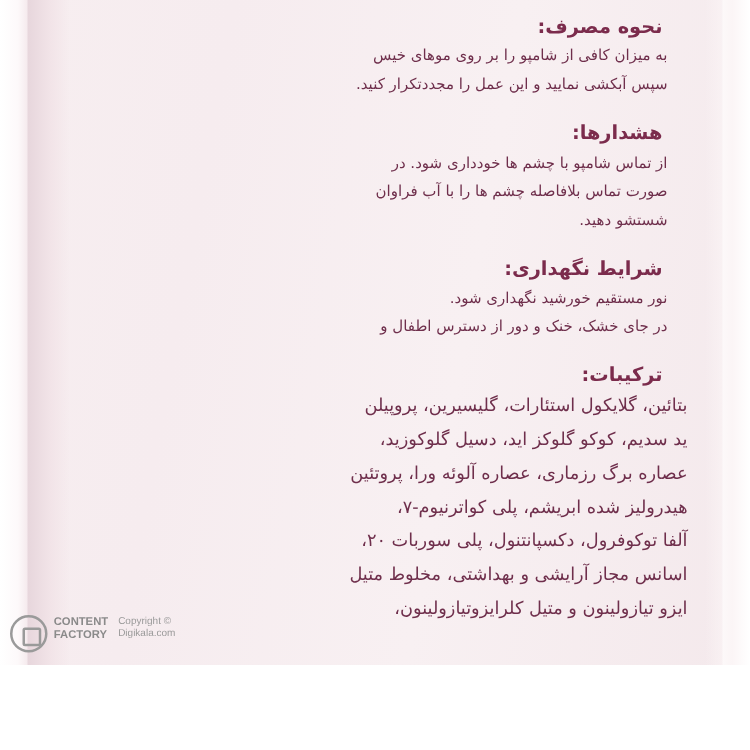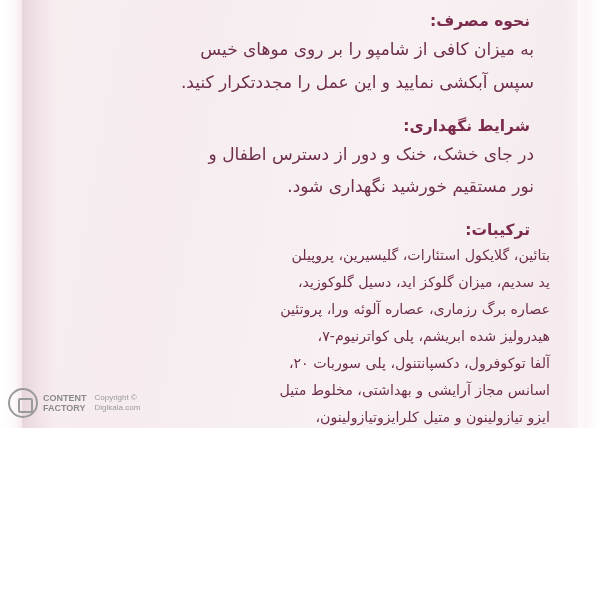--- a/index.html
+++ b/index.html
@@ -10,21 +10,21 @@
     width: 600px;
     height: 600px;
     background: #ffffff;
     font-family: "DejaVu Sans", sans-serif;
     overflow: hidden;
   }
 
   .photo {
     position: relative;
     width: 600px;
-    height: 428px;
+    height: 532px;
     background: #ffffff;
     overflow: hidden;
   }
 
   
   .label-panel {
     position: absolute;
     left: 22px;
     top: 0;
     width: 556px;
@@ -75,40 +75,40 @@
   .sec-title {
     font-weight: bold;
     font-size: 15.5px;
     color: #7b2b4c;
     line-height: 1.5;
     padding-left: 6px;
     padding-right: 30px;
     letter-spacing: 0px;
   }
   .sec-body {
-    font-size: 17px;
+    font-size: 12px;
     line-height: 1.92;
     color: #6f2f4c;
     padding-right: 26px;
     padding-left: 34px;
   }
   .sec-body.wide {
     padding-right: 10px;
     padding-left: 20px;
     line-height: 1.9;
     font-size: 14.2px;
   }
 
   
   .watermark {
     position: absolute;
     left: 8px;
     bottom: 10px;
     display: flex;
-    align-items: center;
+    align-items: flex-start;
     direction: ltr;
   }
   .wm-logo {
     width: 26px;
     height: 26px;
     border-radius: 50%;
     border: 2px solid #9a9a9a;
     position: relative;
     margin-right: 5px;
     flex: 0 0 auto;
@@ -152,34 +152,42 @@
   <div class="text-col">
 
     <div class="sec">
       <div class="sec-title">نحوه مصرف:</div>
       <div class="sec-body">
         <div>به میزان کافی از شامپو را بر روی موهای خیس</div>
         <div>سپس آبکشی نمایید و این عمل را مجددتکرار کنید.</div>
       </div>
     </div>
 
+    <div class="sec">
+      <div class="sec-title">هشدارها:</div>
+      <div class="sec-body">
+        <div>از تماس شامپو با چشم ها خودداری شود. در</div>
+        <div>صورت تماس بلافاصله چشم ها را با آب فراوان</div>
+        <div>شستشو دهید.</div>
+      </div>
+    </div>
 
     <div class="sec">
       <div class="sec-title">شرایط نگهداری:</div>
       <div class="sec-body">
+        <div>نور مستقیم خورشید نگهداری شود.</div>
         <div>در جای خشک، خنک و دور از دسترس اطفال و</div>
-        <div>نور مستقیم خورشید نگهداری شود.</div>
       </div>
     </div>
 
     <div class="sec">
       <div class="sec-title">ترکیبات:</div>
       <div class="sec-body wide">
         <div>بتائین، گلایکول استئارات، گلیسیرین، پروپیلن</div>
-        <div>ید سدیم، میزان گلوکز اید، دسیل گلوکوزید،</div>
+        <div>ید سدیم، کوکو گلوکز اید، دسیل گلوکوزید،</div>
         <div>عصاره برگ رزماری، عصاره آلوئه ورا، پروتئین</div>
         <div>هیدرولیز شده ابریشم، پلی کواترنیوم-۷،</div>
         <div>آلفا توکوفرول، دکسپانتنول، پلی سوربات ۲۰،</div>
         <div>اسانس مجاز آرایشی و بهداشتی، مخلوط متیل</div>
         <div>ایزو تیازولینون و متیل کلرایزوتیازولینون،</div>
 
       </div>
     </div>
 
   </div>

